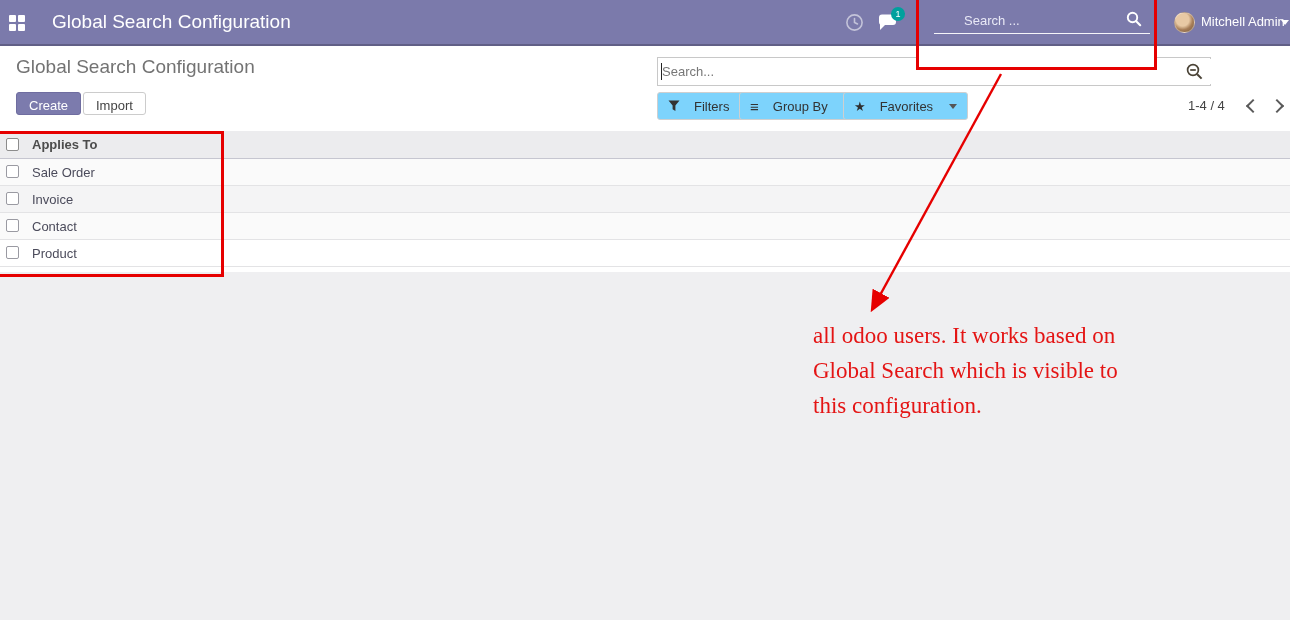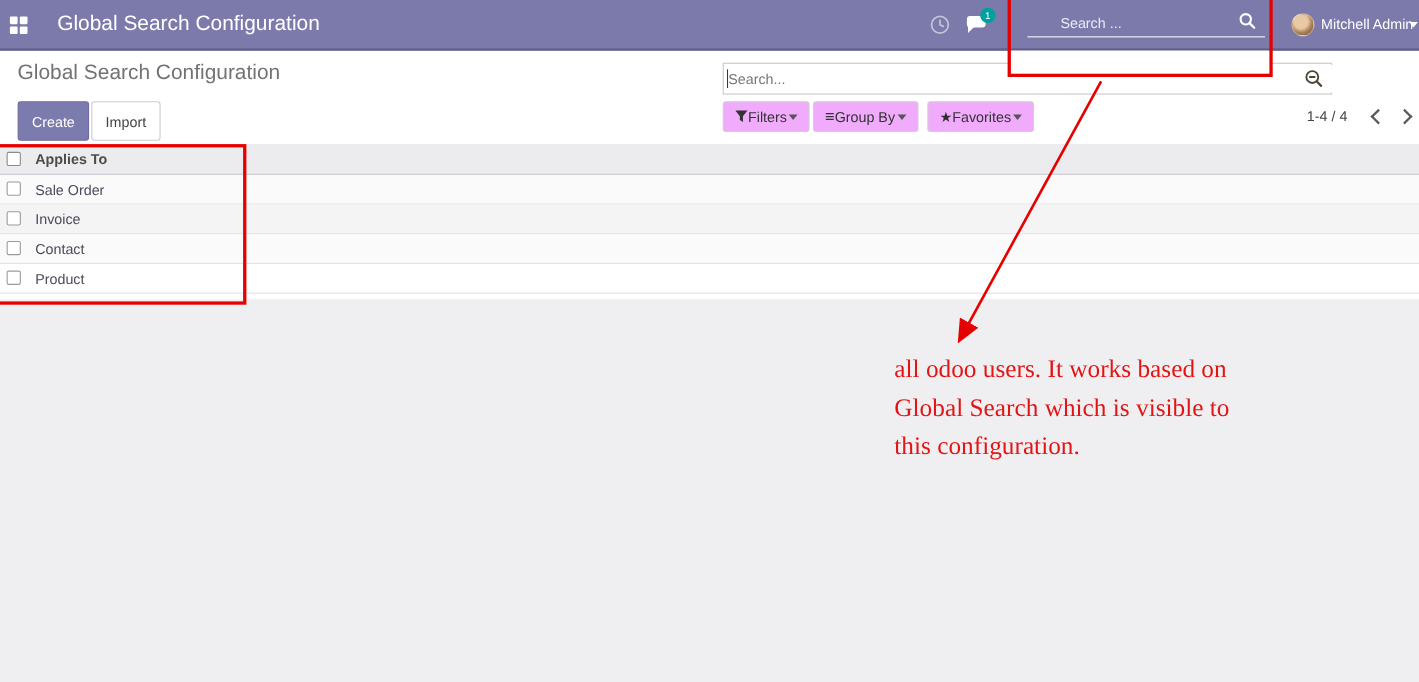--- a/index.html
+++ b/index.html
@@ -37,35 +37,35 @@
   .user-name { position:absolute; left:1201px; top:0; height:44px; line-height:44px;
     color:#fff; font-size:13px; white-space:nowrap; cursor:pointer; }
   .user-caret { position:absolute; left:1281px; top:20px; width:0; height:0;
     border-left:4px solid transparent; border-right:4px solid transparent; border-top:5px solid #fff; }
 
   
   .content-bg { position:absolute; left:0; top:46px; width:1290px; height:226px; background:#fff; }
 
   
   .breadcrumb-title { position:absolute; left:16px; top:56px; font-size:19px; color:#737373; }
-  .btn { position:absolute; height:36px; line-height:25px; font-size:13px; border-radius:3px;
+  .btn { position:absolute; height:23px; line-height:25px; font-size:13px; border-radius:3px;
     padding:0 12px; cursor:pointer; font-family:"Liberation Sans",sans-serif; }
   .btn-create { left:16px; top:92px; background:#7c7bad; border:1px solid #6f6da0; color:#fff; }
   .btn-import { left:83px; top:92px; background:#fff; border:1px solid #cccccc; color:#444; }
 
   .search-box { position:absolute; left:657px; top:57px; width:554px; height:29px;
     background:#fff; border:1px solid #c8c8c8; z-index:1; }
   .search-box input { position:absolute; left:4px; top:1px; width:560px; height:25px; border:none;
     outline:none; font-size:13px; color:#333; font-family:"Liberation Sans",sans-serif; }
   .search-box input::placeholder { color:#777; opacity:1; }
   .text-caret { position:absolute; left:3px; top:5px; width:1px; height:17px; background:#222; }
   .zoomout-icon { position:absolute; right:6px; top:5px; cursor:pointer; }
 
-  .fbtn { position:absolute; top:92px; height:28px; background:#f0abfc; border:1px solid #cfcfcf;
-    border-radius:3px; color:#333; font-size:13px; display:flex; align-items:center; gap:0;
+  .fbtn { position:absolute; top:92px; height:28px; background:#7dd3fc; border:1px solid #cfcfcf;
+    border-radius:3px; color:#333; font-size:13px; display:flex; align-items:center; gap:14px;
     padding:0 10px; cursor:pointer; white-space:nowrap; }
   .fbtn-filters { left:657px; }
   .fbtn-groupby { left:739px; }
   .fbtn-favorites { left:843px; }
   .caret-down { width:0; height:0; border-left:4px solid transparent; border-right:4px solid transparent;
     border-top:5px solid #555; margin-left:2px; }
   .gb-glyph { font-size:15px; font-weight:bold; color:#333; line-height:1; }
   .star-glyph { font-size:13px; color:#2f2f2f; line-height:1; }
 
   .pager-text { position:absolute; left:1188px; top:92px; height:28px; line-height:28px;

